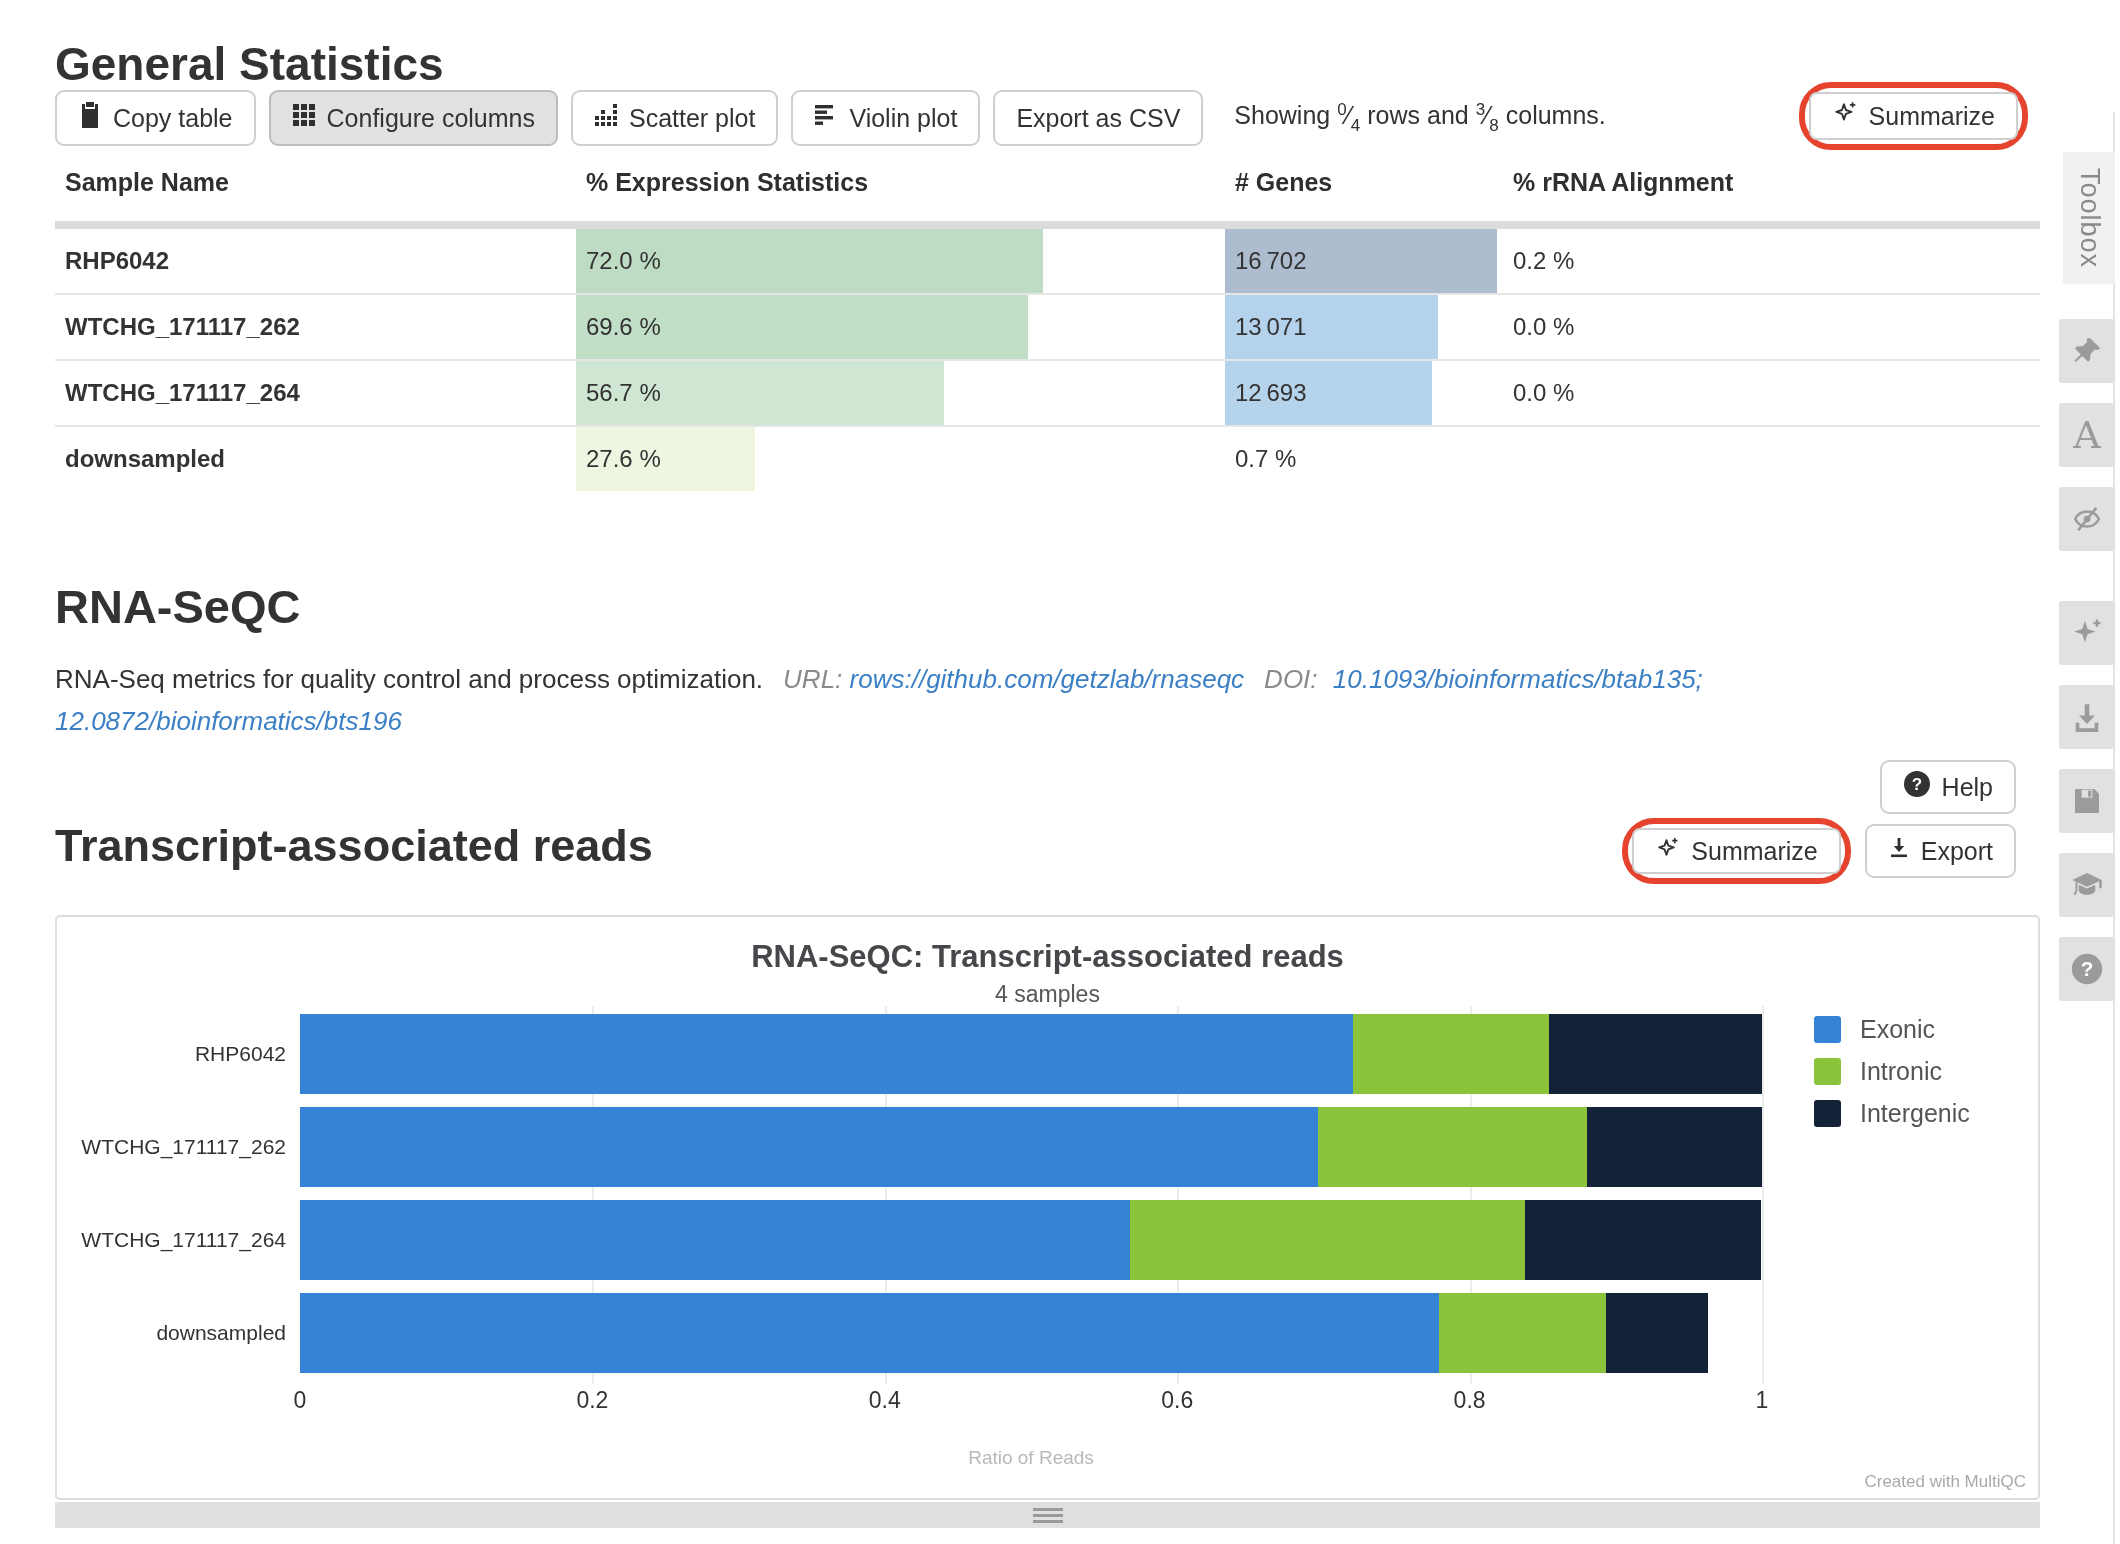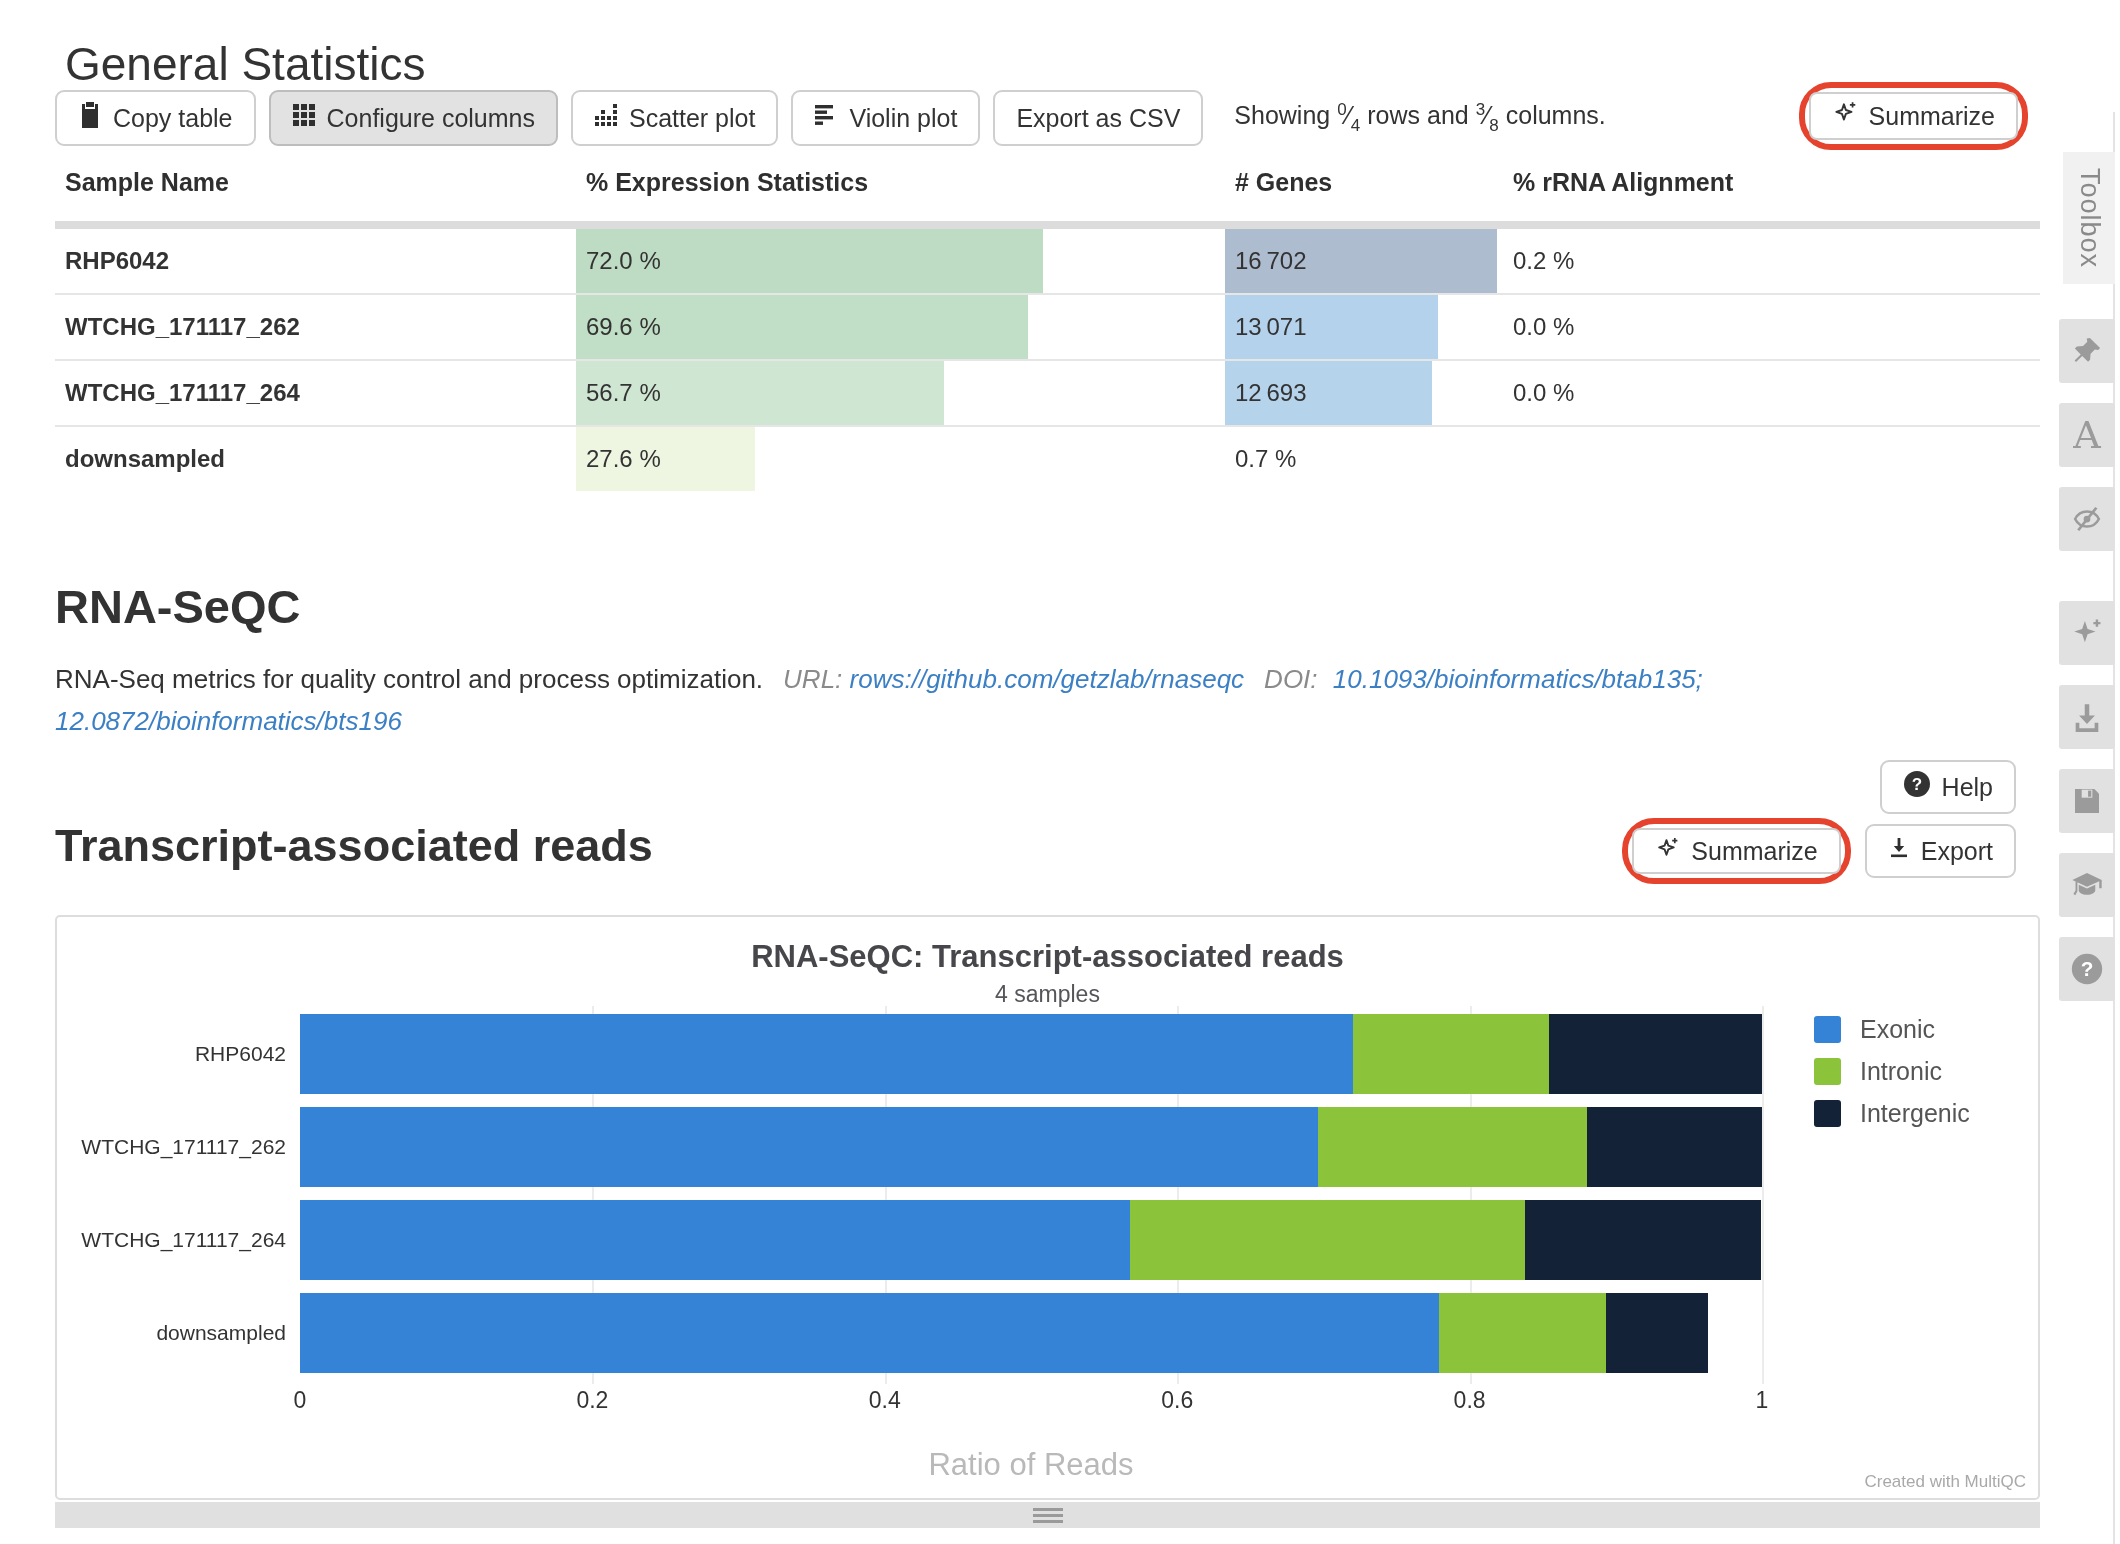--- a/index.html
+++ b/index.html
@@ -2,21 +2,21 @@
 <html><head>
 <meta charset="utf-8">
 <style>
   html,body{margin:0;padding:0;}
   body{
     width:2120px;height:1544px;position:relative;overflow:hidden;background:#fff;
     font-family:"Liberation Sans","DejaVu Sans",sans-serif;color:#333;
   }
   .abs{position:absolute;}
   
-  #gs-title{left:65px;top:6px;font-size:46px;font-weight:400;color:#333;}
+  #gs-title{left:55px;top:6px;font-size:46px;font-weight:700;color:#333;}
   #mod-title{left:55px;top:540px;font-size:47px;font-weight:700;color:#333;}
   #sec-title{left:55px;top:775px;font-size:45px;font-weight:700;color:#333;}
   
   #gs-toolbar{left:55px;top:90px;display:flex;align-items:center;gap:13px;}
   .btn{
     display:inline-flex;align-items:center;gap:11px;background:#fff;border:2px solid #cfcfcf;
     border-radius:9px;padding:0 21px;height:56px;font-size:25px;color:#333;cursor:pointer;box-sizing:border-box;white-space:nowrap;
   }
   .btn.active{background:#e2e2e2;border-color:#bdbdbd;}
   .btn svg{flex:0 0 auto;}
@@ -52,21 +52,21 @@
   #chart-subtitle{margin-top:6px;text-align:center;font-size:23px;color:#55555a;}
   #plot-wrap{position:absolute;left:0;top:97px;width:100%;}
   #gridlines{position:absolute;left:243px;top:-8px;height:378px;width:1462px;}
   .gline{position:absolute;top:0;bottom:0;width:2px;background:#ececec;}
   .crow{display:flex;height:80px;margin-bottom:13px;position:relative;z-index:1;}
   .clabel{width:243px;box-sizing:border-box;padding-right:14px;display:flex;align-items:center;justify-content:flex-end;font-size:21px;color:#333;}
   .ctrack{width:1462px;display:flex;}
   .seg{height:100%;}
   #xaxis{margin-left:243px;width:1462px;position:relative;height:32px;margin-top:14px;}
   .tick{position:absolute;transform:translateX(-50%);font-size:23px;color:#333;}
-  #xlabel{margin-left:243px;width:1462px;text-align:center;font-size:31px;color:#b9b9b9;margin-top:28px;}
+  #xlabel{margin-left:243px;width:1462px;text-align:center;font-size:19px;color:#b9b9b9;margin-top:28px;}
   #legend{position:absolute;left:1757px;top:98px;}
   .litem{display:flex;align-items:center;margin-bottom:13px;cursor:pointer;}
   .lsq{width:27px;height:27px;border-radius:3px;margin-right:19px;flex:0 0 auto;}
   .ltxt{font-size:25px;color:#555;}
   #watermark{position:absolute;right:12px;bottom:6px;font-size:17px;color:#a9a9a9;}
   
   #resize-bar{left:55px;top:1502px;width:1985px;height:26px;background:#e0e0e0;display:flex;align-items:center;justify-content:center;cursor:row-resize;}
   #resize-bar .grip{width:30px;}
   #resize-bar .grip div{height:3px;background:#9a9a9a;margin:3px 0;}
   

